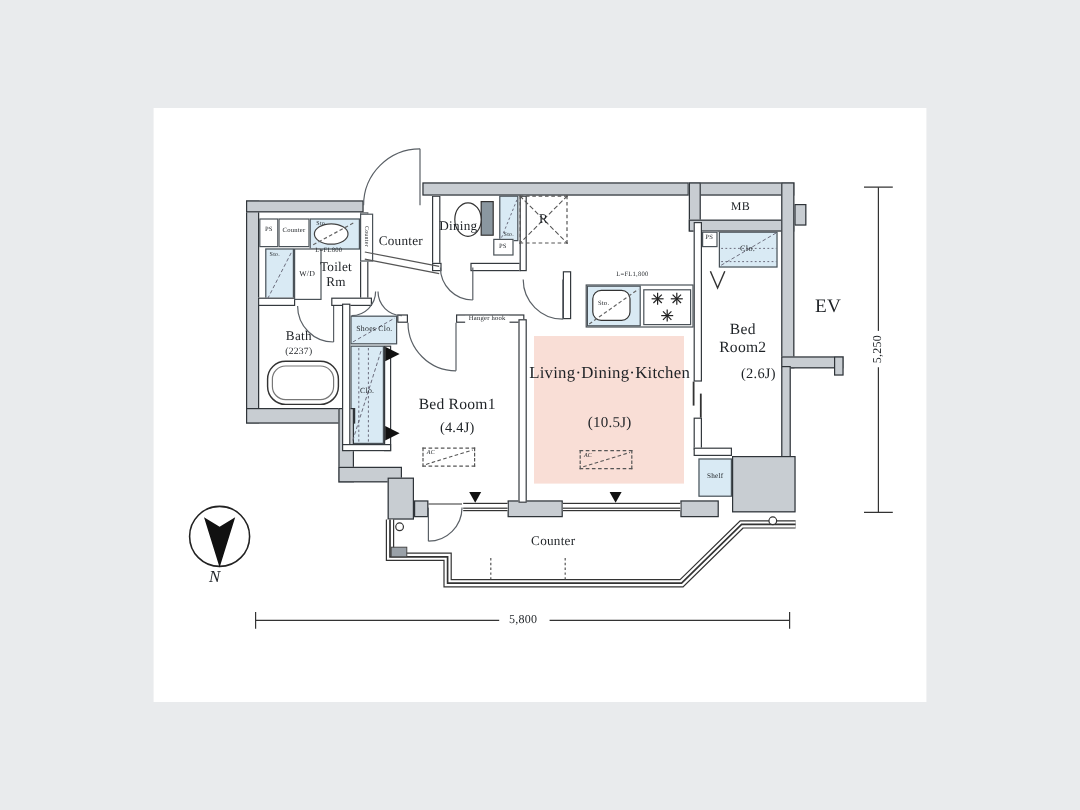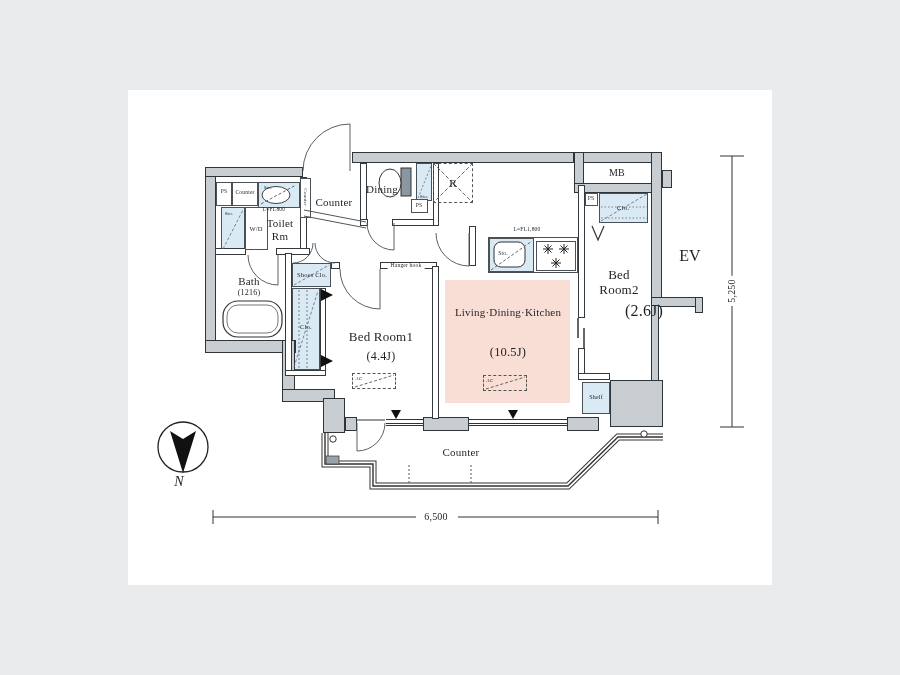--- a/index.html
+++ b/index.html
@@ -227,28 +227,28 @@
       <circle cx="55" cy="357" r="25" fill="#fff" stroke="#222" stroke-width="1.3"></circle>
       <polygon points="42,341 55,349 68,341 55,383" fill="#111"></polygon>
     </g>
   </svg>
 
   <span class="lb" style="left:206px;top:112px;font-size:11px">Counter</span>
   <span class="lb" style="left:254px;top:99px;font-size:11px">Dining</span>
   <span class="lb" style="left:152px;top:133px;font-size:11px">Toilet</span>
   <span class="lb" style="left:152px;top:146px;font-size:11px">Rm</span>
   <span class="lb" style="left:121px;top:191px;font-size:11px">Bath</span>
-  <span class="lb" style="left:121px;top:203px;font-size:8px">(1216)</span>
+  <span class="lb" style="left:121px;top:203px;font-size:8px">(2237)</span>
   <span class="lb" style="left:253px;top:246px;font-size:13px">Bed Room1</span>
   <span class="lb" style="left:253px;top:266px;font-size:12px">(4.4J)</span>
-  <span class="lb" style="left:380px;top:222px;font-size:11px">Living·Dining·Kitchen</span>
+  <span class="lb" style="left:380px;top:222px;font-size:14px">Living·Dining·Kitchen</span>
   <span class="lb" style="left:380px;top:262px;font-size:12.5px">(10.5J)</span>
   <span class="lb" style="left:491px;top:184px;font-size:13px">Bed</span>
   <span class="lb" style="left:491px;top:199px;font-size:13px">Room2</span>
-  <span class="lb" style="left:516px;top:221px;font-size:16px">(2.6J)</span>
+  <span class="lb" style="left:504px;top:221px;font-size:12px">(2.6J)</span>
   <span class="lb" style="left:333px;top:362px;font-size:11px">Counter</span>
   <span class="lb" style="left:489px;top:83px;font-size:10px">MB</span>
   <span class="lb" style="left:562px;top:166px;font-size:16px">EV</span>
   <span class="lb" style="left:468px;top:307px;font-size:6px">Shelf</span>
   <span class="lb" style="left:184px;top:185px;font-size:6.5px">Shoes Clo.</span>
   <span class="lb" style="left:178px;top:237px;font-size:6.5px">Clo.</span>
   <span class="lb" style="left:495px;top:118px;font-size:7px">Clo.</span>
   <span class="lb bg" style="left:278px;top:176px;font-size:5.5px">Hanger hook</span>
   <span class="lb" style="left:128px;top:139px;font-size:6.5px">W/D</span>
   <span class="lb" style="left:117px;top:103px;font-size:5.5px">Counter</span>
@@ -258,17 +258,17 @@
   <span class="lb it" style="left:362px;top:290px;font-size:5px">AC</span>
   <span class="lb" style="left:96px;top:102px;font-size:5.5px">PS</span>
   <span class="lb" style="left:291px;top:116px;font-size:5.5px">PS</span>
   <span class="lb" style="left:463px;top:109px;font-size:5.5px">PS</span>
   <span class="lb" style="left:101px;top:123px;font-size:5px">Sto.</span>
   <span class="lb" style="left:140px;top:97px;font-size:5px">Sto.</span>
   <span class="lb" style="left:296px;top:106px;font-size:5px">Sto.</span>
   <span class="lb" style="left:375px;top:164px;font-size:5.5px">Sto.</span>
   <span class="lb" style="left:146px;top:120px;font-size:5.5px">L=FL800</span>
   <span class="lb" style="left:399px;top:140px;font-size:5.5px">L=FL1,800</span>
-  <span class="lb bg" style="left:308px;top:427px;font-size:10px">6,500</span>
+  <span class="lb bg" style="left:308px;top:427px;font-size:10px">5,800</span>
   <span class="lb bg rot" style="left:604px;top:201px;font-size:10px">5,250</span>
   <span class="lb it" style="left:51px;top:392px;font-size:14px">N</span>
  </div>
 </div>
 
 </body></html>

